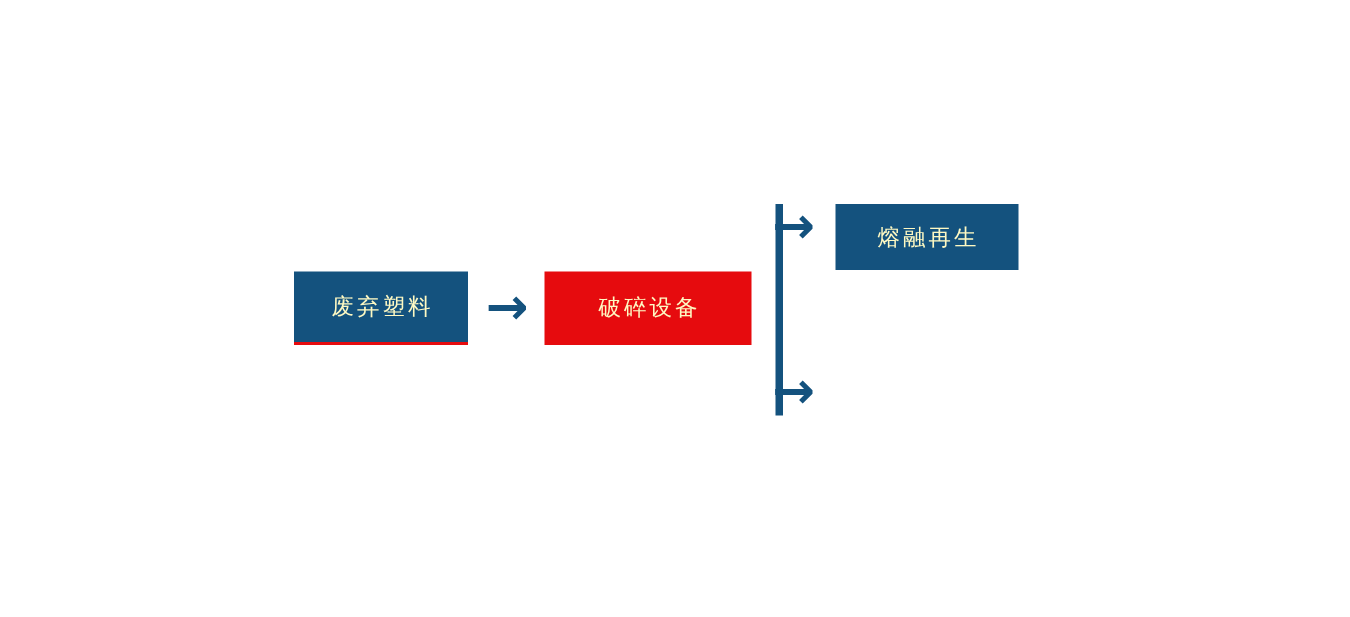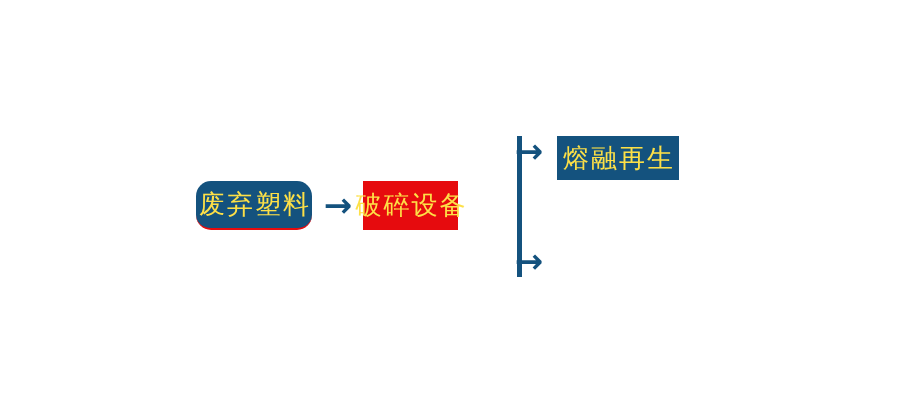--- a/index.html
+++ b/index.html
@@ -13,36 +13,35 @@
     width: 900px;
     height: 411px;
     background: #ffffff;
     overflow: hidden;
   }
   .node {
     position: absolute;
     display: flex;
     align-items: center;
     justify-content: center;
-    color: #fde047;
-    font-size: 26px;
+    color: #fef9c3;
+    font-size: 15px;
     font-weight: 300;
     letter-spacing: 2px;
     box-sizing: border-box;
     white-space: nowrap;
   }
   .node .node-label { display: inline-block; padding-left: 2px; }
   .node-waste {
     left: 196px; top: 181px; width: 116px; height: 49px;
     background: #14527E;
     border-bottom: 2px solid #E60B0E;
-    border-radius: 15px;
   }
   .node-crush {
-    left: 363px; top: 181px; width: 95px; height: 49px;
+    left: 363px; top: 181px; width: 138px; height: 49px;
     background: #E60B0E;
   }
   .node-melt {
     left: 557px; top: 136px; width: 122px; height: 44px;
     background: #14527E;
   }
   .node-pyro {
     left: 557px; top: 233px; width: 122px; height: 44px;
     background: #14527E;
   }

